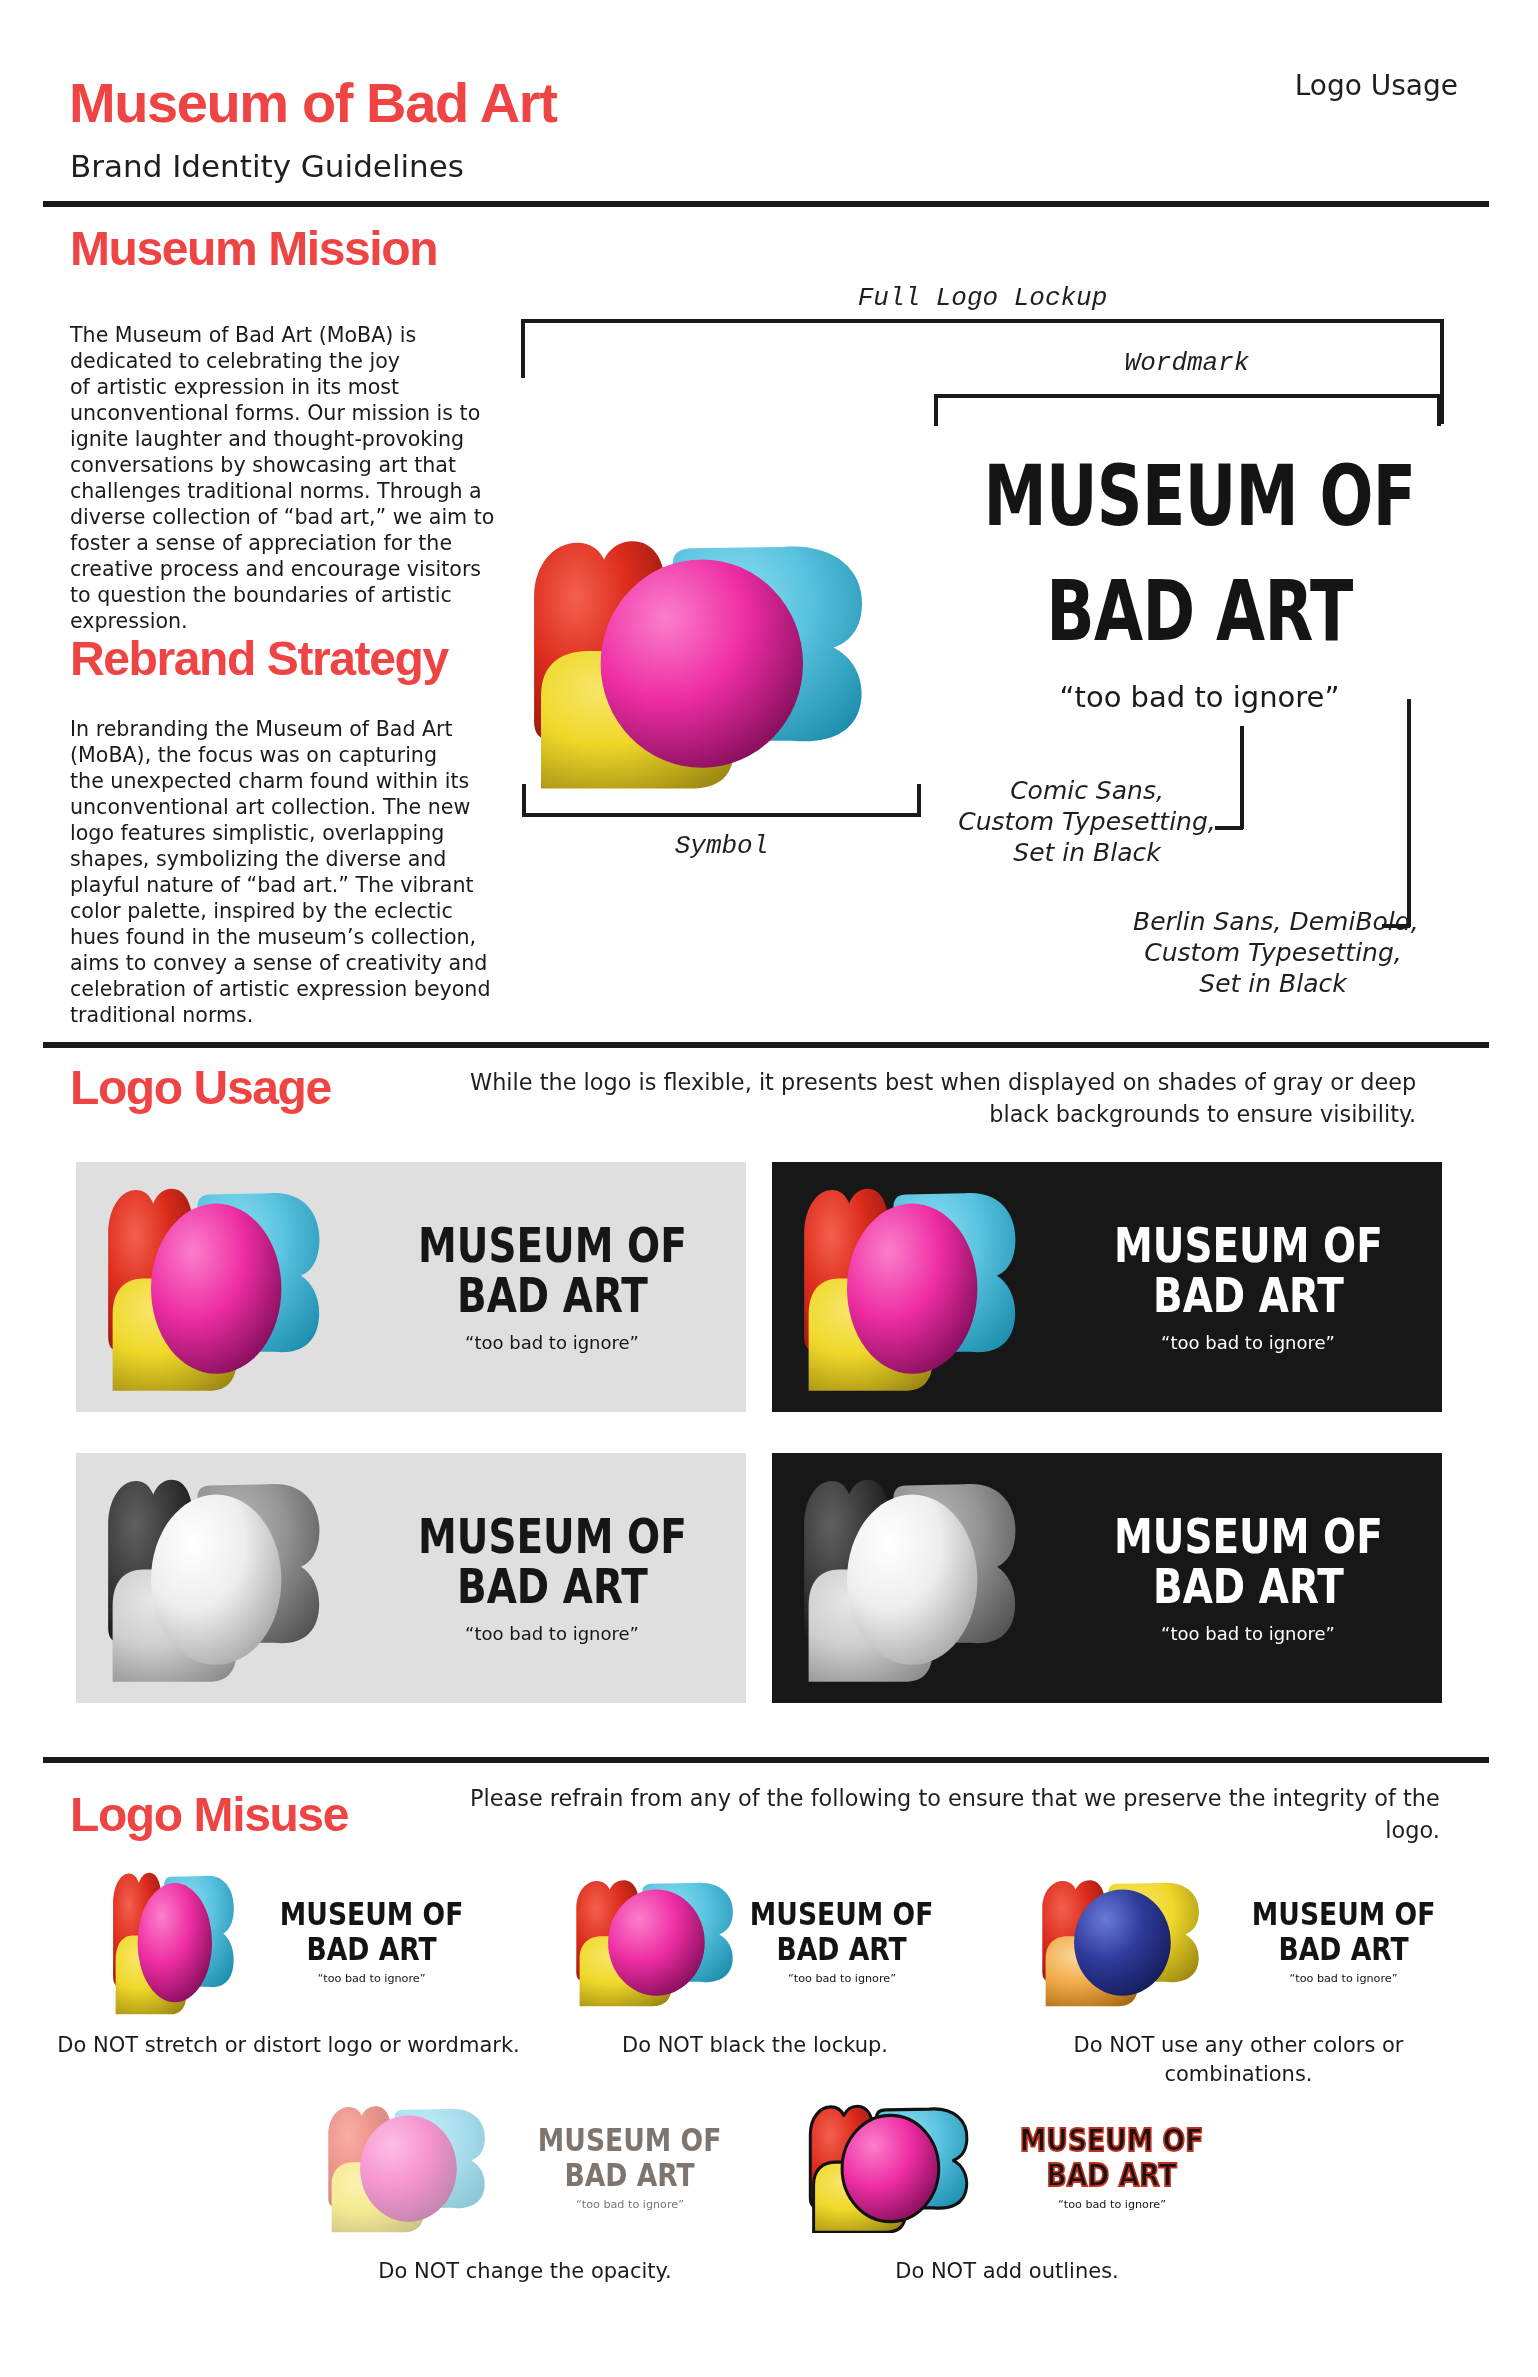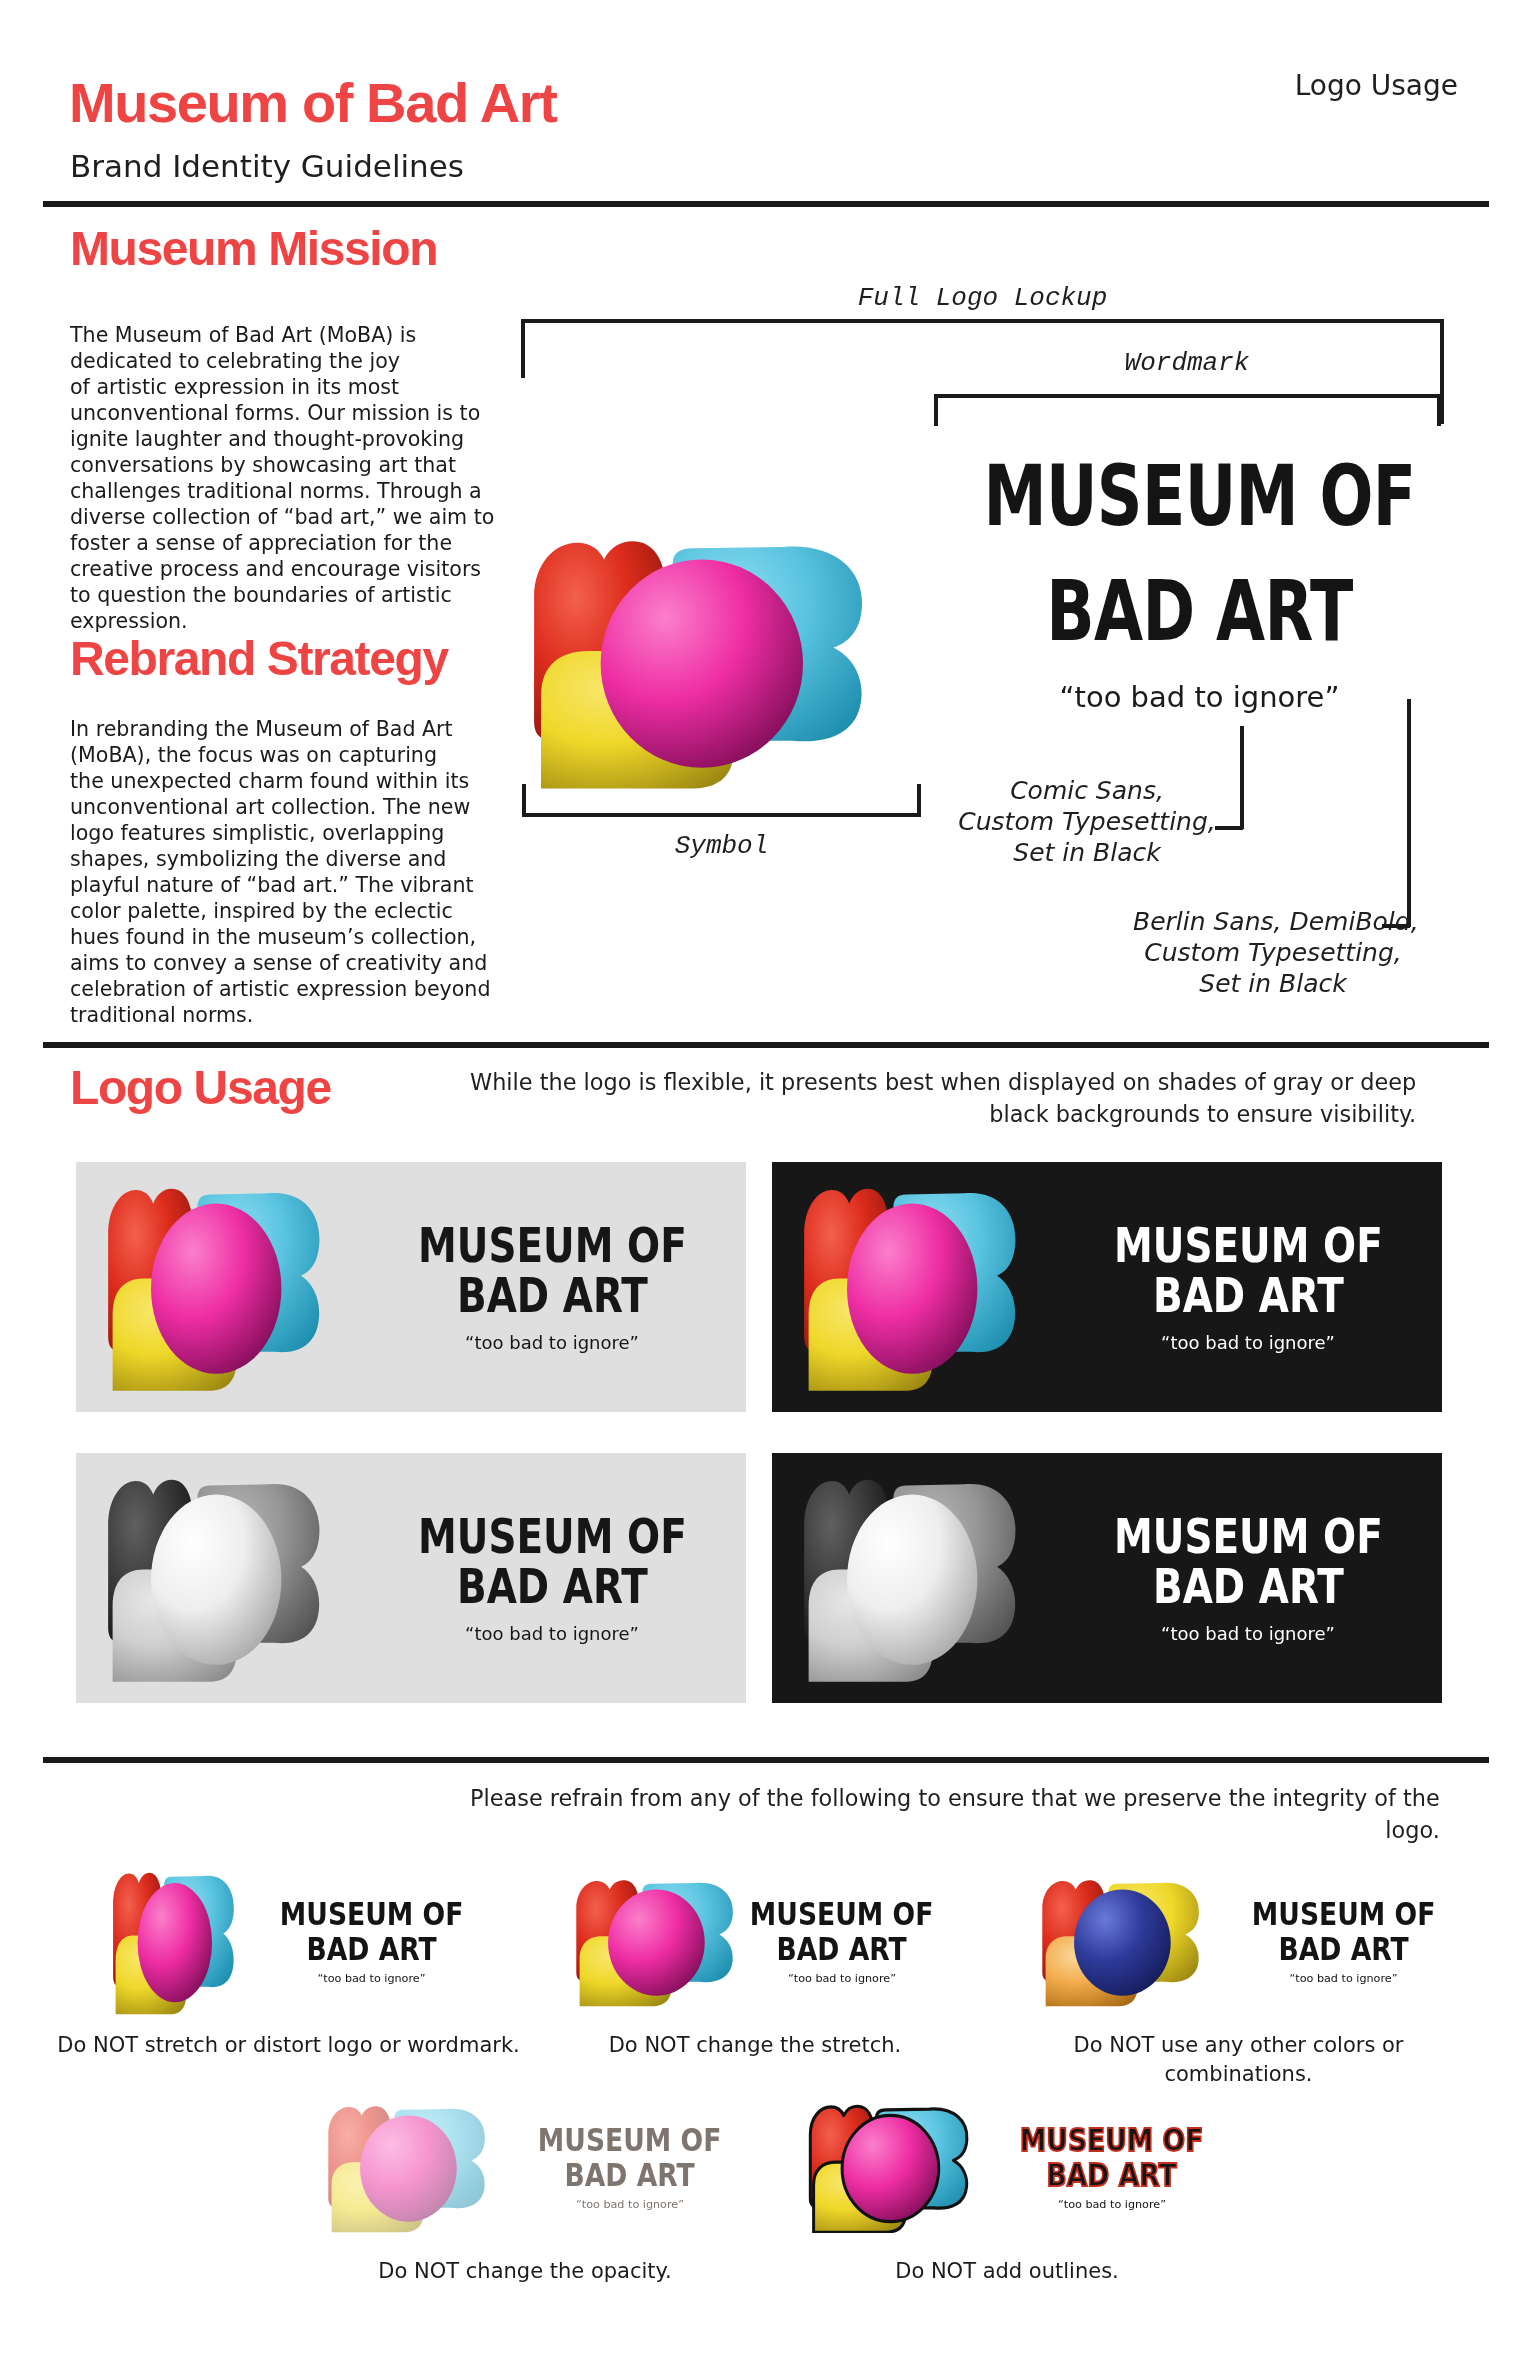--- a/index.html
+++ b/index.html
@@ -306,20 +306,21 @@
   </svg>
       </div>
     <div class="card-text" style="color: rgb(255, 255, 255);">
       <div class="cw fw">MUSEUM OF</div>
       <div class="cw fw">BAD ART</div>
       <div class="ctag">“too bad to ignore”</div>
     </div>
   </div>
 
   <div class="hr" style="top:1757px"></div>
+  <div class="abs h2 fh" style="left:70px;top:1787px">Logo Misuse</div>
   <div class="abs fc pre" style="left:470px;top:1782px;font-size:22.4px;line-height:32px">Please refrain from any of the following to ensure that we preserve the integrity of the
 logo.</div>
 
   <div class="mis v-stretch" style="left:56px;top:1866px;width:465px">
     <div class="mis-row">
       <div class="mis-sym sym-box">
           <svg viewBox="0 0 580 370" preserveAspectRatio="none">
     <defs>
               <radialGradient id="g5h" cx="32%" cy="28%" r="88%">
                 <stop offset="0%" stop-color="#f4604e"></stop>
@@ -388,21 +389,21 @@
     <path d="M 26 368 L 26 234 C 26 190 54 170 94 170 L 232 170 C 278 170 304 194 304 238 L 304 312 C 304 352 280 368 242 368 Z" fill="url(#g6y)"></path>
     <ellipse cx="258" cy="188" rx="146" ry="150" fill="url(#g6s)"></ellipse>
   </svg>
         </div>
       <div class="mis-text">
         <div class="mw fw">MUSEUM OF</div>
         <div class="mw fw">BAD ART</div>
         <div class="mtag">“too bad to ignore”</div>
       </div>
     </div>
-    <div class="mis-caption fc">Do NOT change the stretch.</div>
+    <div class="mis-caption fc">Do NOT black the lockup.</div>
   </div>
 
   <div class="mis v-altcolors" style="left:1006px;top:1866px;width:465px">
     <div class="mis-row">
       <div class="mis-sym sym-box">
           <svg viewBox="0 0 580 370" preserveAspectRatio="none">
     <defs>
               <radialGradient id="g7h" cx="32%" cy="28%" r="88%">
                 <stop offset="0%" stop-color="#f4604e"></stop>
                 <stop offset="45%" stop-color="#dc2c1c"></stop>

